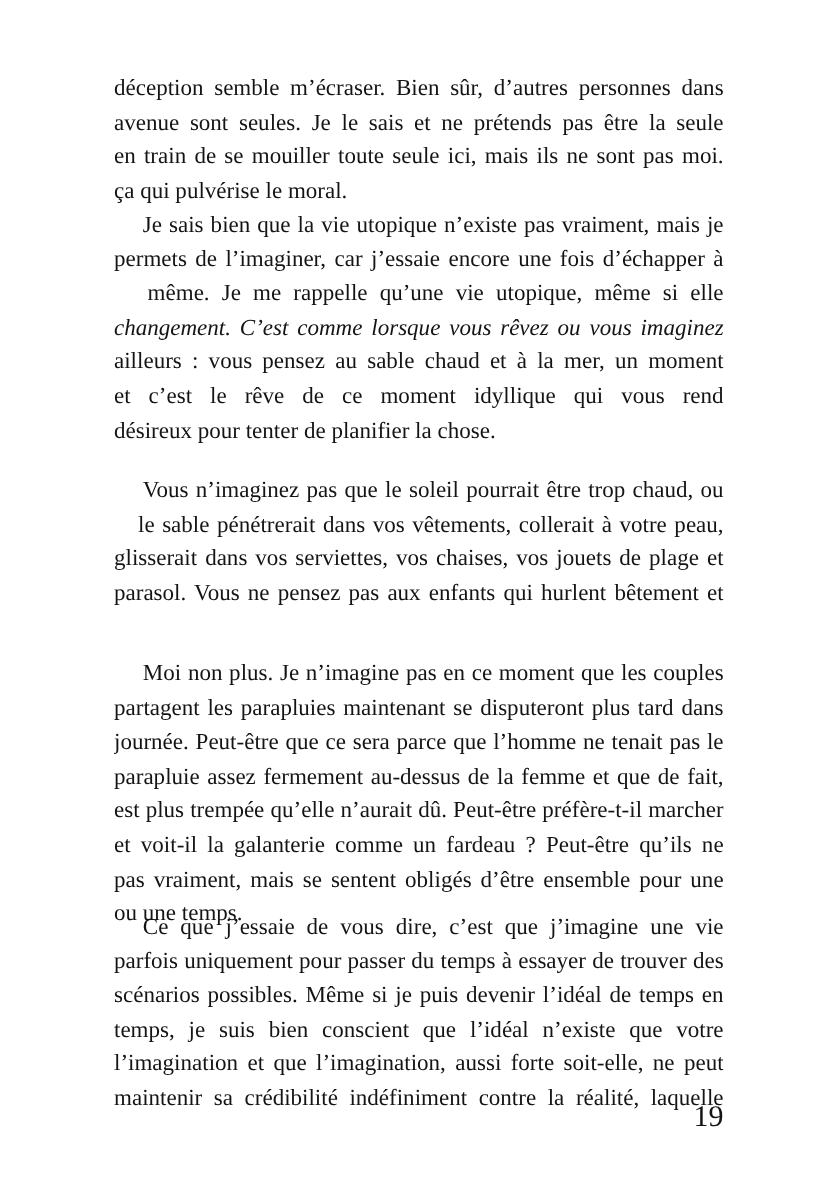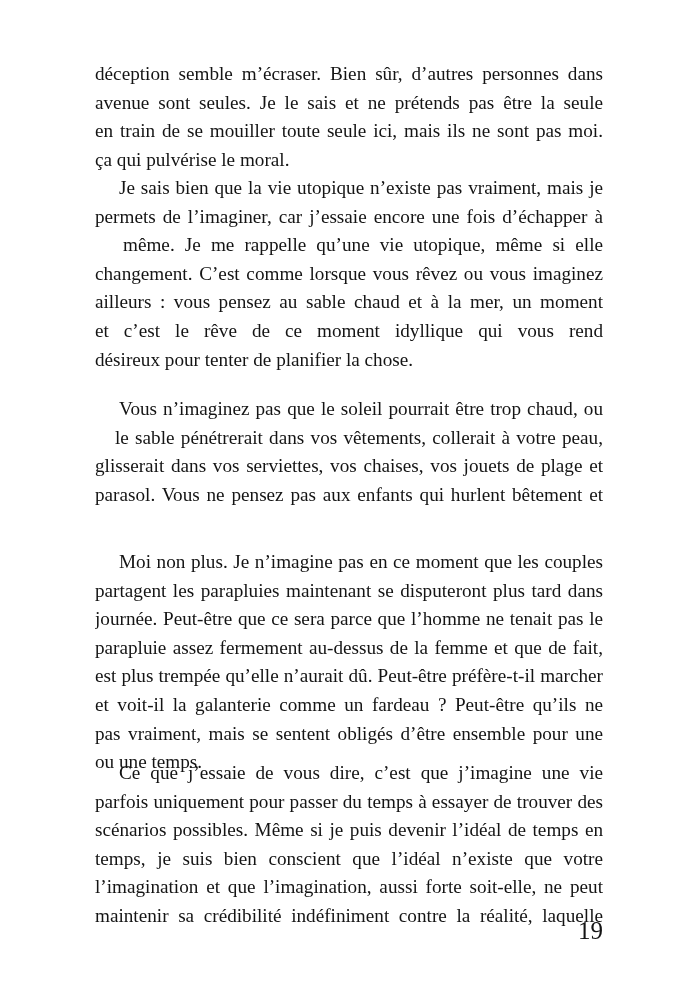--- a/index.html
+++ b/index.html
@@ -39,21 +39,21 @@
       <span class="line" style="white-space: normal; overflow: hidden;">déception semble m’écraser. Bien sûr, d’autres personnes dans cette</span>
       <span class="line" style="white-space: normal; overflow: hidden;">avenue sont seules. Je le sais et ne prétends pas être la seule personne</span>
       <span class="line" style="white-space: normal; overflow: hidden;">en train de se mouiller toute seule ici, mais ils ne sont pas moi. C’est</span>
       <span class="line last" style="white-space: normal; overflow: hidden;">ça qui pulvérise le moral.</span>
     </div>
 
     <div class="para" id="p2">
       <span class="line indent" style="white-space: normal; overflow: hidden;">Je sais bien que la vie utopique n’existe pas vraiment, mais je me</span>
       <span class="line" style="white-space: normal; overflow: hidden;">permets de l’imaginer, car j’essaie encore une fois d’échapper à moi-</span>
       <span class="line" style="white-space: normal; overflow: hidden; margin-left: 28px;">même. Je me rappelle qu’une vie utopique, même si elle paraît</span>
-      <span class="line" style="white-space: normal; overflow: hidden;">changement. C’est comme lorsque vous rêvez ou vous imaginez</span>
+      <span class="line" style="white-space: normal; overflow: hidden; font-style: italic;">changement. C’est comme lorsque vous rêvez ou vous imaginez</span>
       <span class="line" style="white-space: normal; overflow: hidden;">ailleurs : vous pensez au sable chaud et à la mer, un moment idyllique,</span>
       <span class="line" style="white-space: normal; overflow: hidden;">et c’est le rêve de ce moment idyllique qui vous rend suffisamment</span>
       <span class="line last" style="white-space: normal; overflow: hidden;">désireux pour tenter de planifier la chose.</span>
     </div>
 
     <div class="para" id="p3">
       <span class="line indent" style="white-space: normal; overflow: hidden;">Vous n’imaginez pas que le soleil pourrait être trop chaud, ou que</span>
       <span class="line" style="white-space: normal; overflow: hidden; margin-left: 20px;">le sable pénétrerait dans vos vêtements, collerait à votre peau, se</span>
       <span class="line" style="white-space: normal; overflow: hidden;">glisserait dans vos serviettes, vos chaises, vos jouets de plage et votre</span>
       <span class="line" style="white-space: normal; overflow: hidden;">parasol. Vous ne pensez pas aux enfants qui hurlent bêtement et</span>

